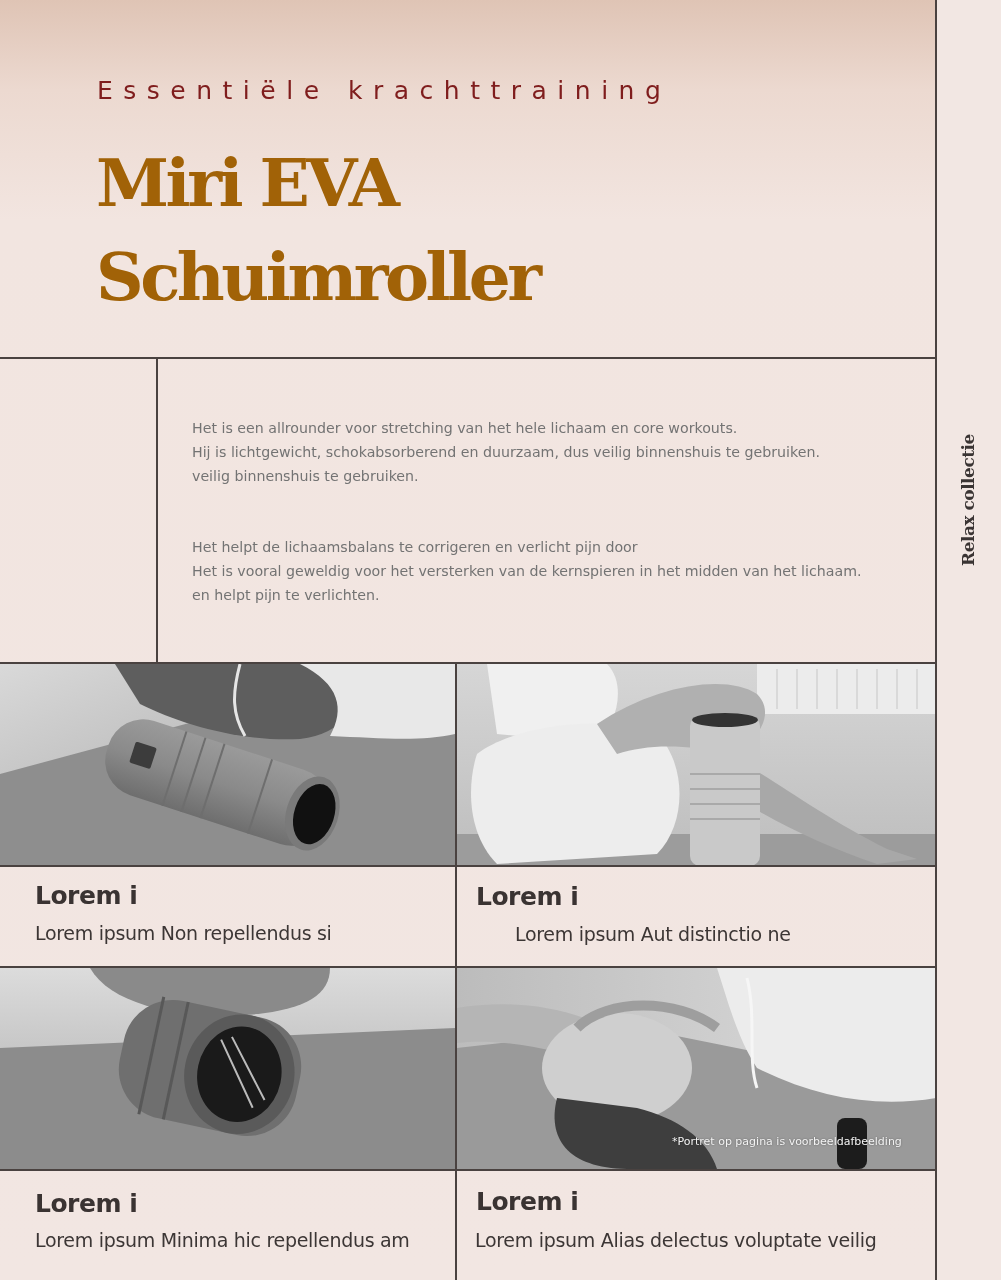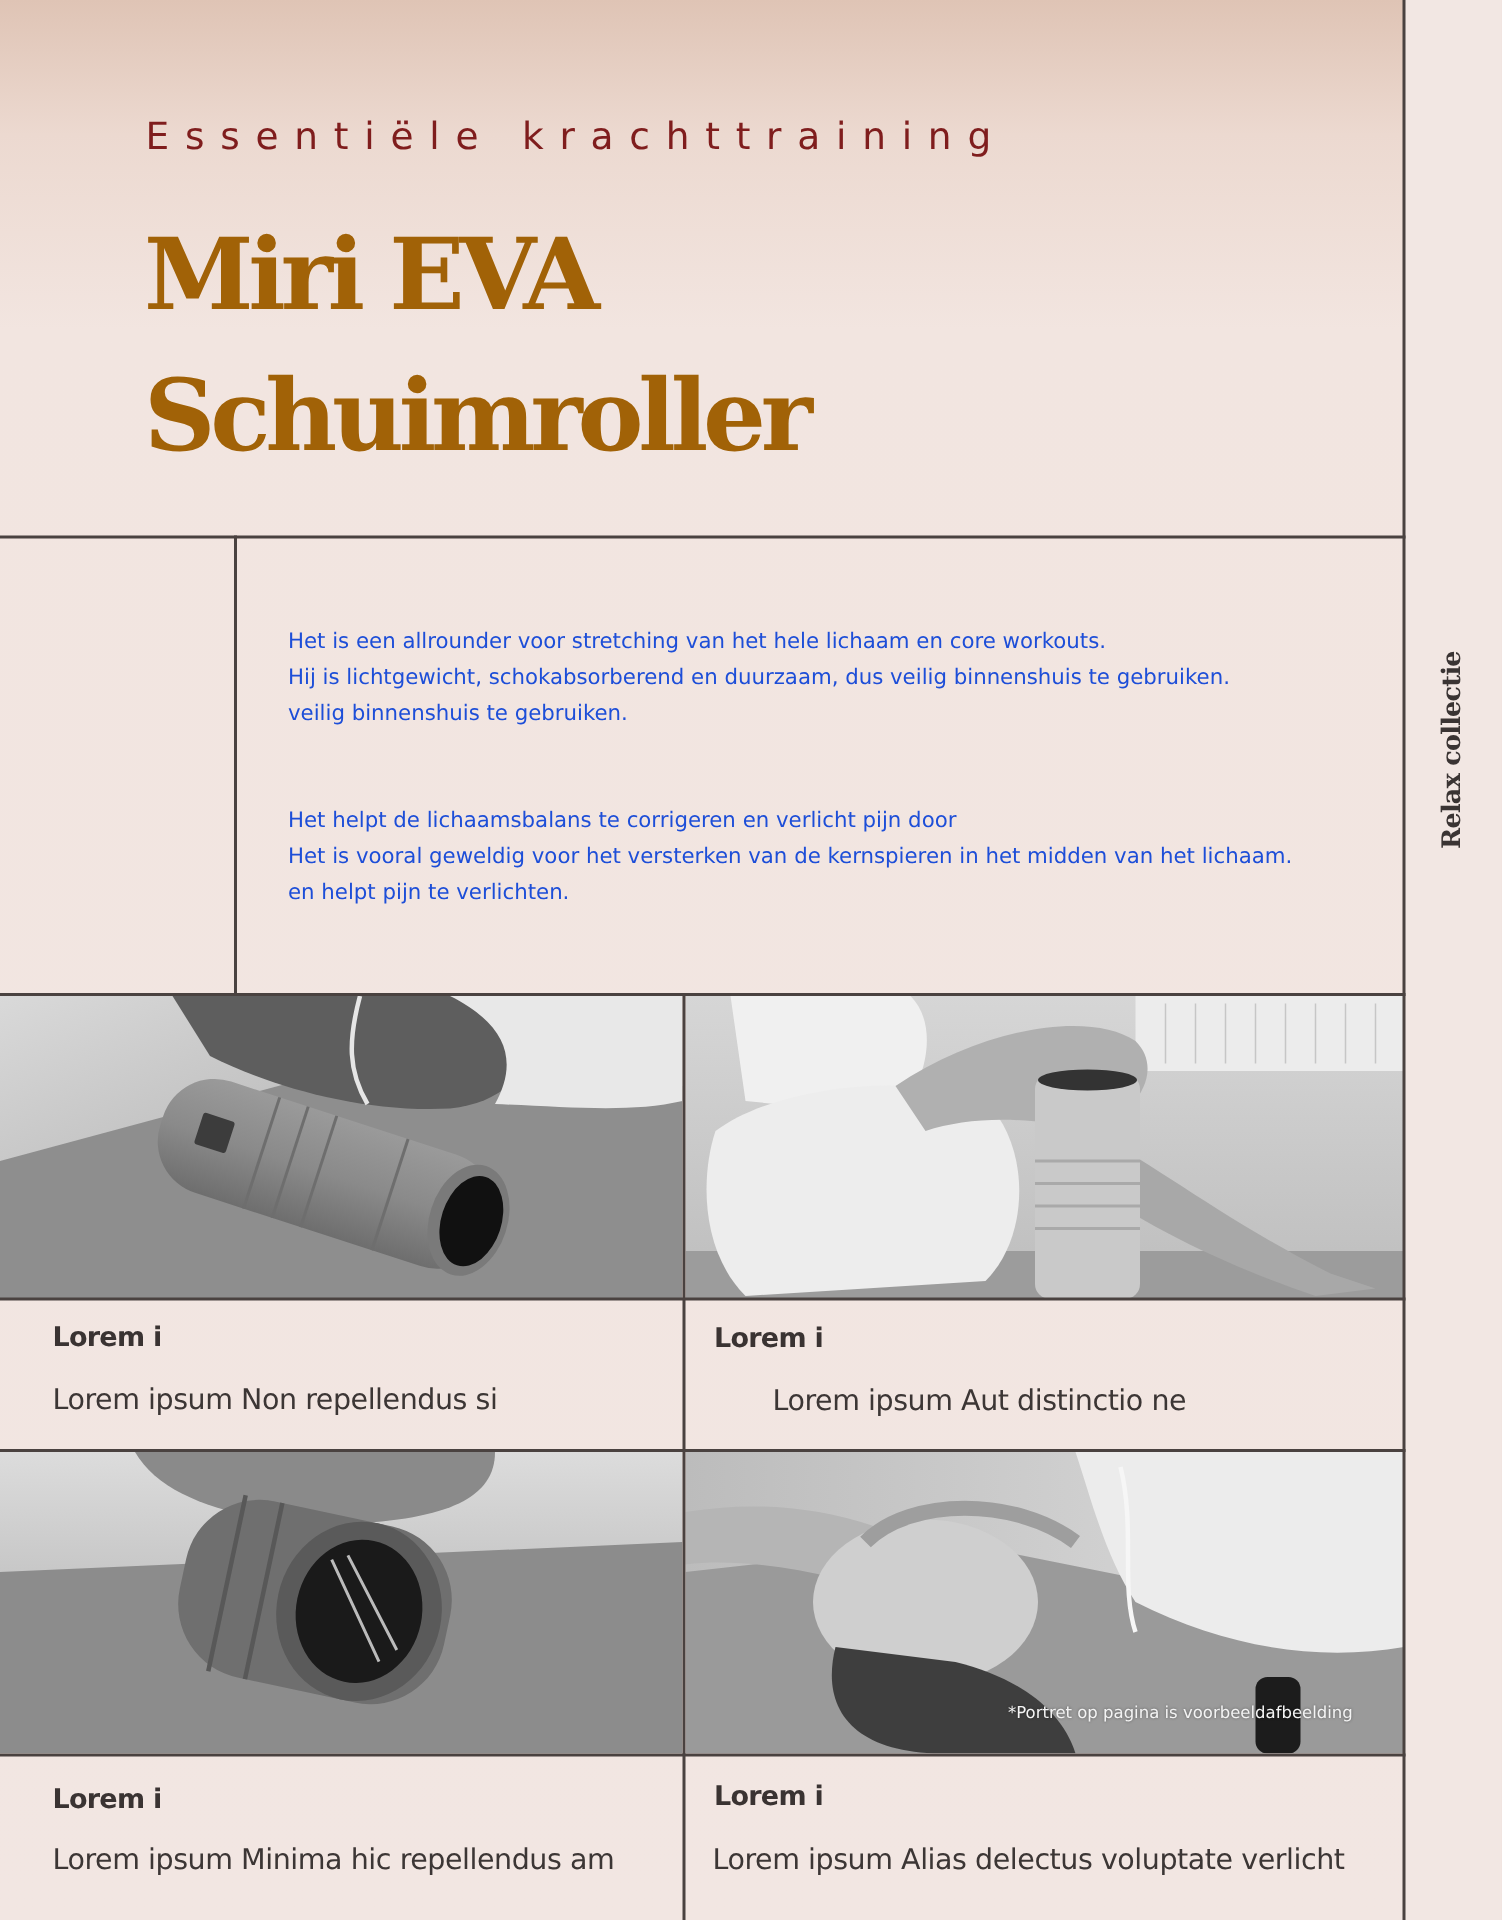--- a/index.html
+++ b/index.html
@@ -26,35 +26,35 @@
     font-family: "DejaVu Sans", sans-serif;
     font-size: 25px; letter-spacing: 10.5px; color: #7f1d1d; font-weight: 400;
   }
   .title {
     position: absolute; left: 96px; top: 136px;
     font-family: "DejaVu Serif", serif; font-weight: 700;
     font-size: 66px; line-height: 94px; letter-spacing: -3.5px; color: #a16207;
   }
   .intro {
     position: absolute; left: 192px;
-    font-family: "DejaVu Sans", sans-serif; font-size: 14.2px; line-height: 24px; color: #1d4ed8;
+    font-family: "DejaVu Sans", sans-serif; font-size: 14.2px; line-height: 24px; color: #737373;
   }
   .intro p { white-space: nowrap; }
   .side-label {
     position: absolute; left: 958px; top: 566px;
     transform: rotate(-90deg); transform-origin: left top;
     font-family: "DejaVu Serif", serif; font-weight: 700; font-size: 17px;
     color: #3a3433; white-space: nowrap; letter-spacing: -0.5px;
   }
   .photo {
     position: absolute; overflow: hidden;
   }
   .card-title {
     position: absolute; font-family: "DejaVu Sans", sans-serif; font-weight: 700;
-    font-size: 18px; color: #3a3332; letter-spacing: -0.5px;
+    font-size: 25px; color: #3a3332; letter-spacing: -0.5px;
   }
   .card-text {
     position: absolute; font-family: "DejaVu Sans", sans-serif; font-size: 19px;
     color: #3c3635; white-space: nowrap; letter-spacing: -0.3px;
   }
   .caption {
     position: absolute; left: 672px; top: 1135px;
     font-family: "DejaVu Sans", sans-serif; font-size: 11px; color: #f4f4f4;
     white-space: nowrap; text-shadow: 0 0 2px rgba(0,0,0,0.4);
   }
@@ -198,21 +198,21 @@
 <div class="card-title" style="left:35px;top:881px;">Lorem i</div>
 <div class="card-text" style="left:35px;top:922px;">Lorem ipsum Non repellendus si</div>
 
 <div class="card-title" style="left:476px;top:882px;">Lorem i</div>
 <div class="card-text" style="left:475px;top:923px;margin-left:40px;">Lorem ipsum Aut distinctio ne</div>
 
 <div class="card-title" style="left:35px;top:1189px;">Lorem i</div>
 <div class="card-text" style="left:35px;top:1229px;">Lorem ipsum Minima hic repellendus am</div>
 
 <div class="card-title" style="left:476px;top:1187px;">Lorem i</div>
-<div class="card-text" style="left:475px;top:1229px;">Lorem ipsum Alias delectus voluptate verlicht</div>
+<div class="card-text" style="left:475px;top:1229px;">Lorem ipsum Alias delectus voluptate veilig</div>
 
 <div class="vline" style="left:935px;top:0;height:1280px;"></div>
 <div class="hline" style="left:0;top:357px;width:937px;"></div>
 <div class="vline" style="left:156px;top:357px;height:306px;"></div>
 <div class="hline" style="left:0;top:662px;width:937px;"></div>
 <div class="vline" style="left:455px;top:662px;height:618px;"></div>
 <div class="hline" style="left:0;top:865px;width:937px;"></div>
 <div class="hline" style="left:0;top:966px;width:937px;"></div>
 <div class="hline" style="left:0;top:1169px;width:937px;"></div>
 

